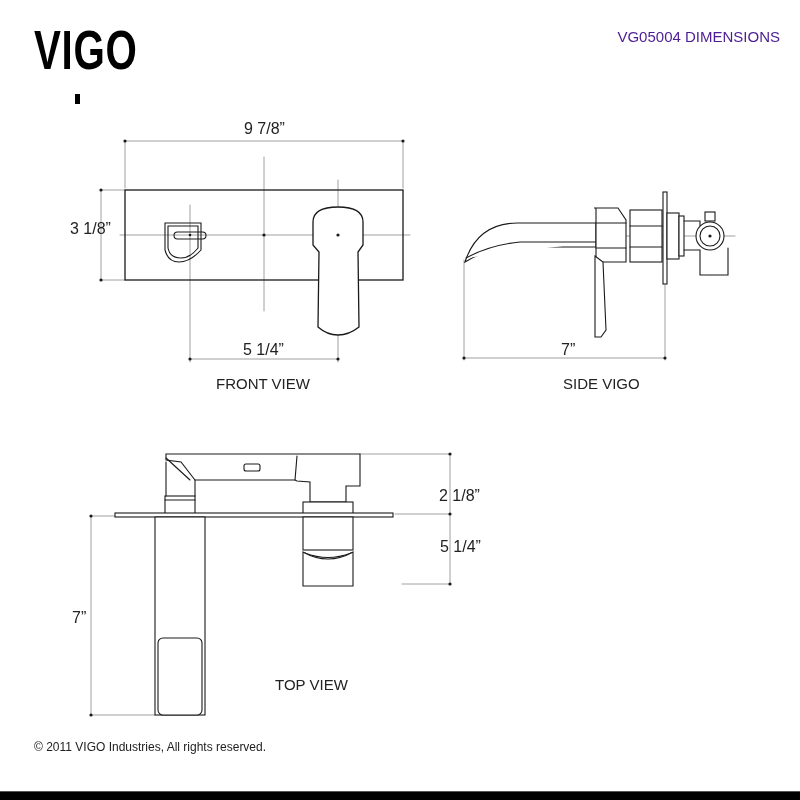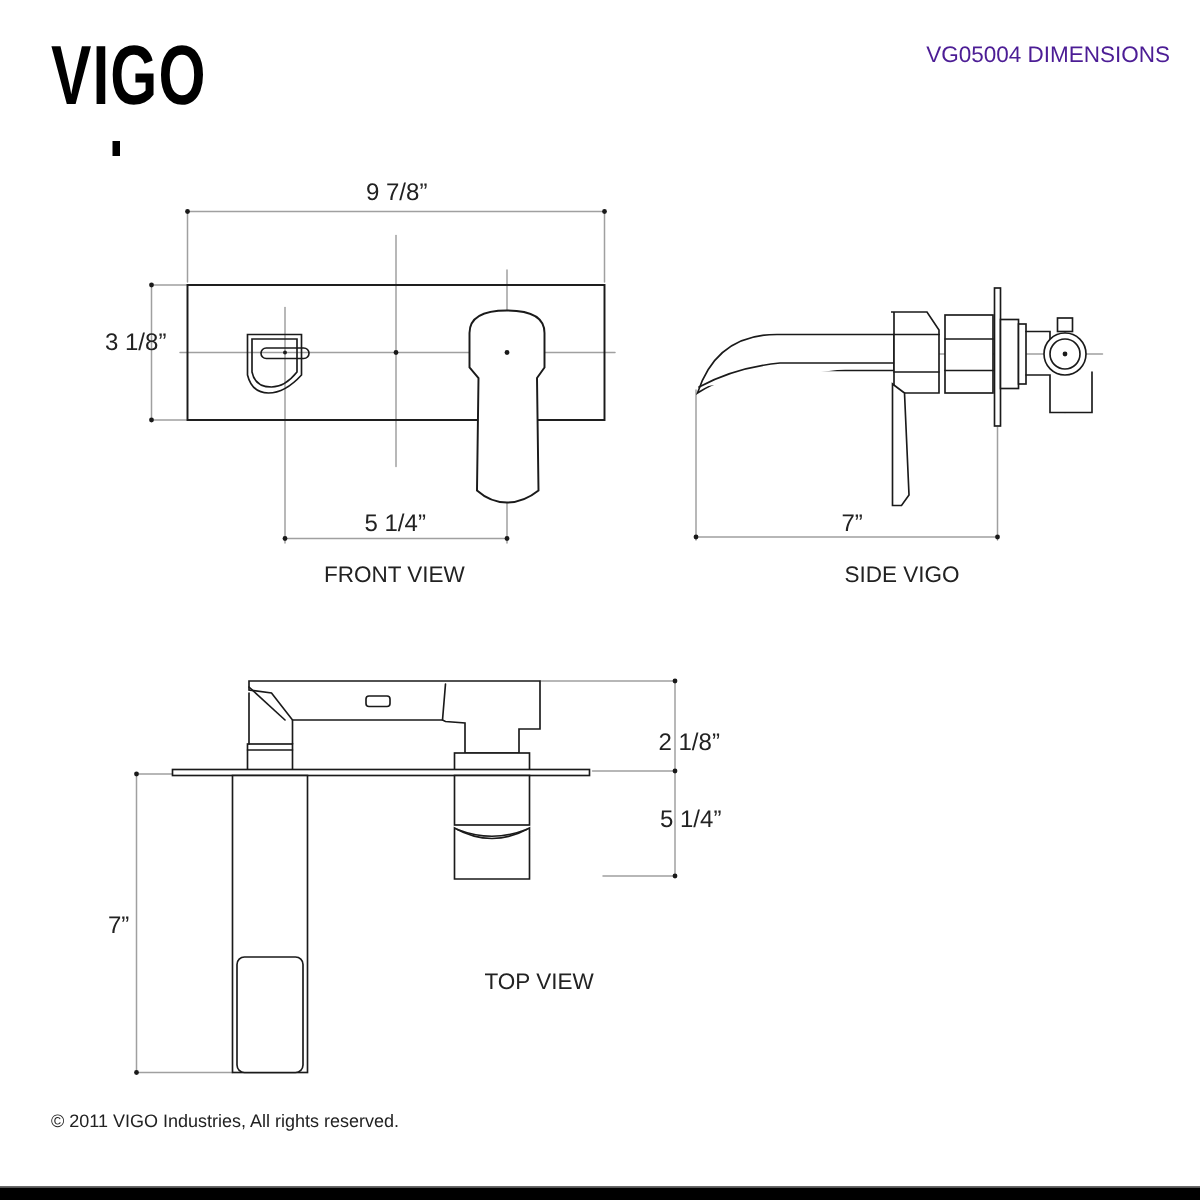--- a/index.html
+++ b/index.html
@@ -151,16 +151,16 @@
 <div class="label" style="left:70px; top:220px;">3 1/8”</div>
 <div class="label" style="left:243px; top:341px;">5 1/4”</div>
 <div class="view-label" style="left:216px; top:375px;">FRONT VIEW</div>
 
 <div class="label" style="left:561px; top:341px;">7”</div>
 <div class="view-label" style="left:563px; top:375px;">SIDE VIGO</div>
 
 <div class="label" style="left:439px; top:476px;margin-top:11px;">2 1/8”</div>
 <div class="label" style="left:440px; top:538px;">5 1/4”</div>
 <div class="label" style="left:72px; top:609px;">7”</div>
-<div class="view-label" style="left:275px; top:646px;margin-left:48px;">TOP VIEW</div>
+<div class="view-label" style="left:275px; top:676px;">TOP VIEW</div>
 
 <div class="copyright">© 2011 VIGO Industries, All rights reserved.</div>
 <div class="bottom-bar"></div>
 
 </body></html>

